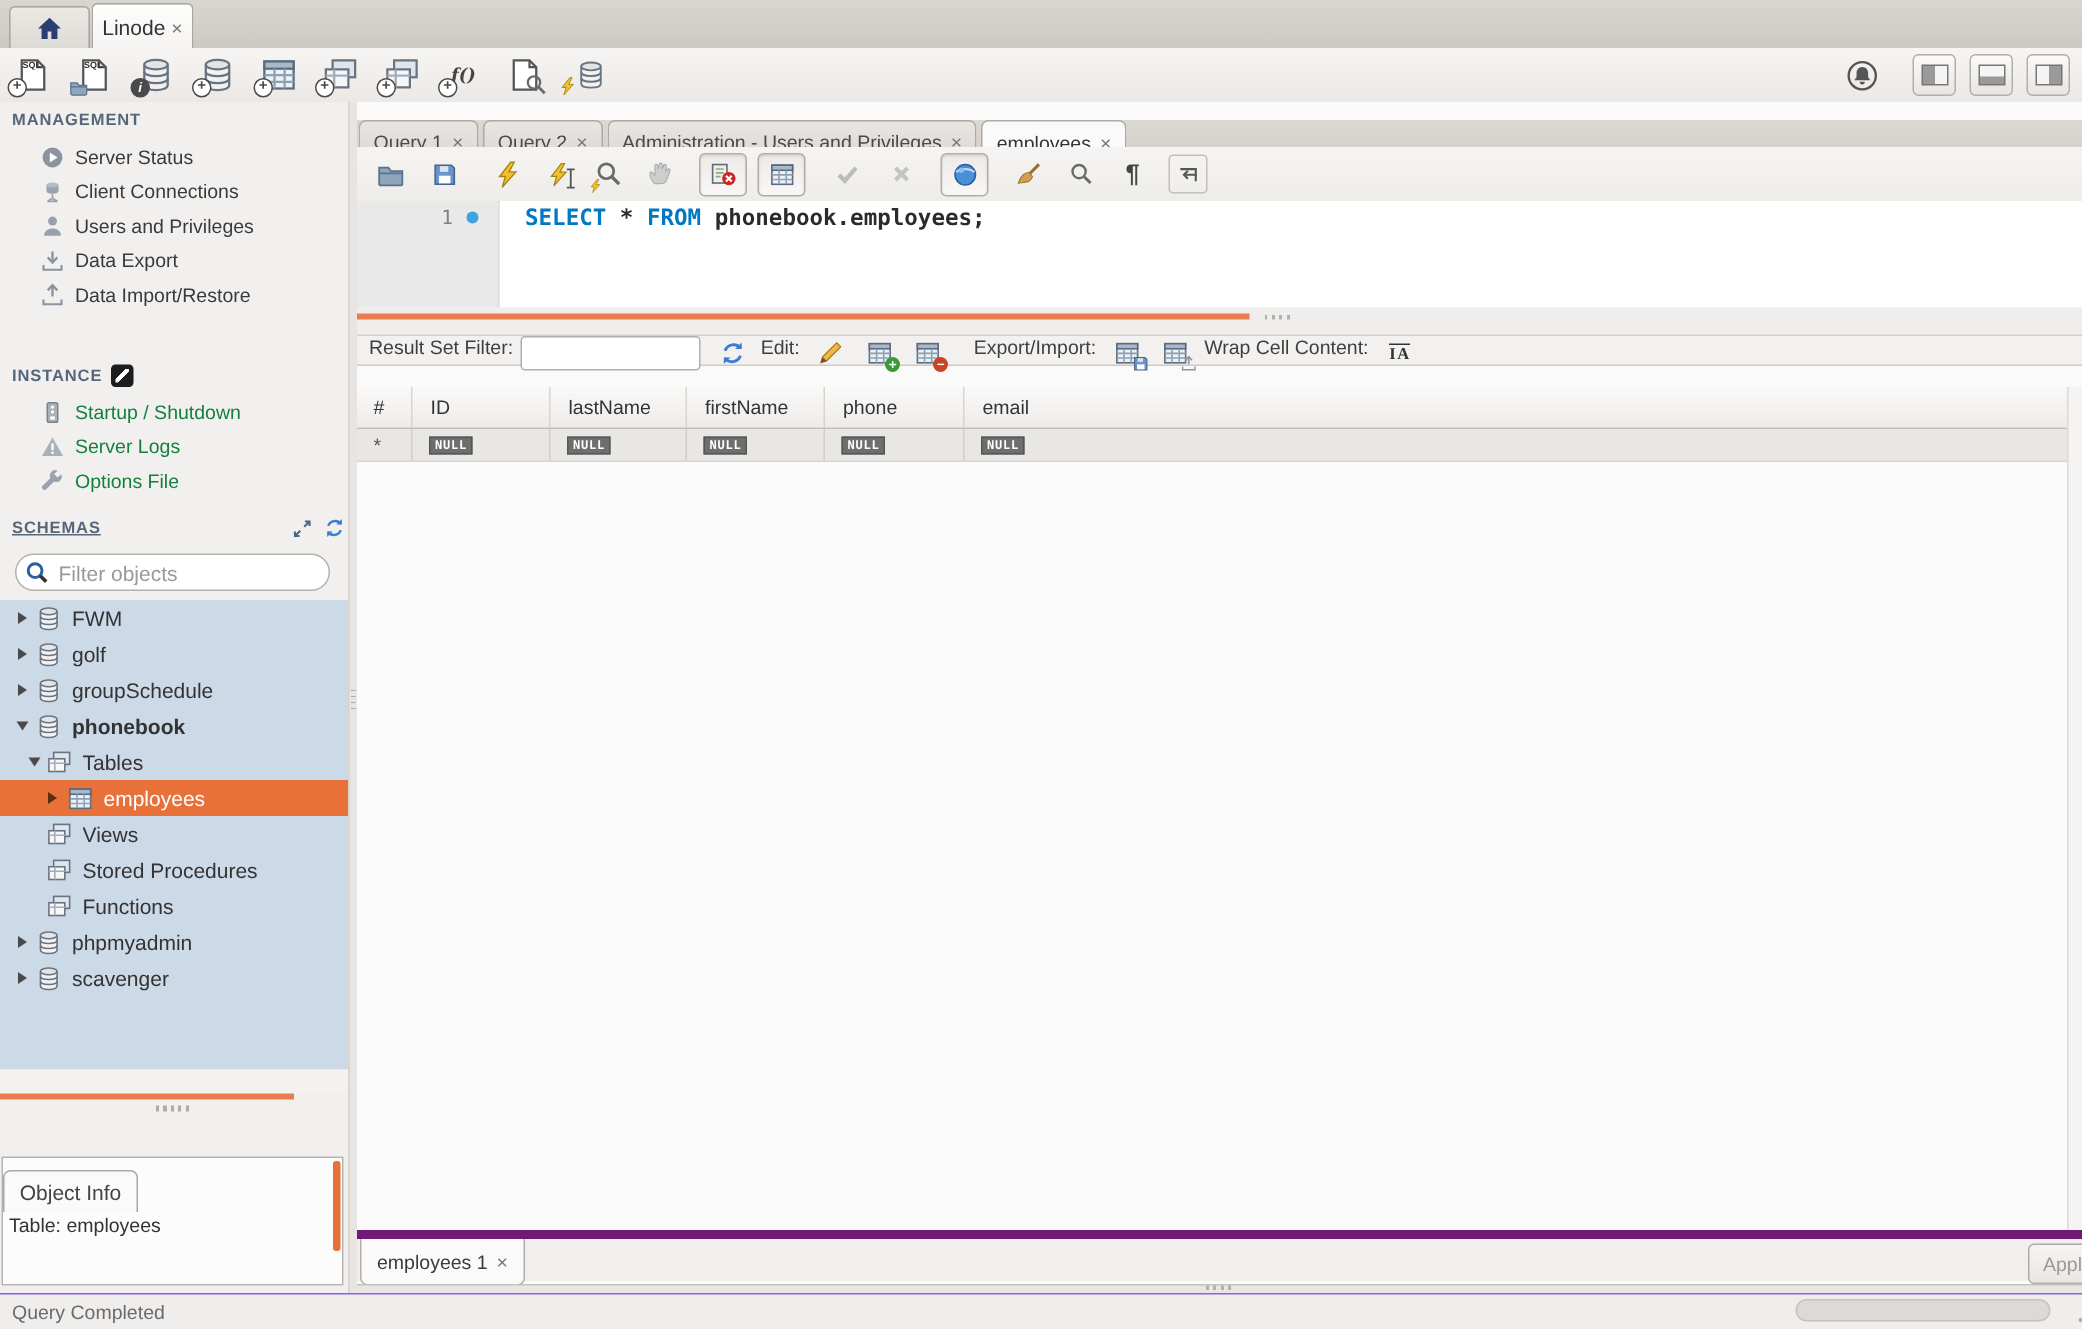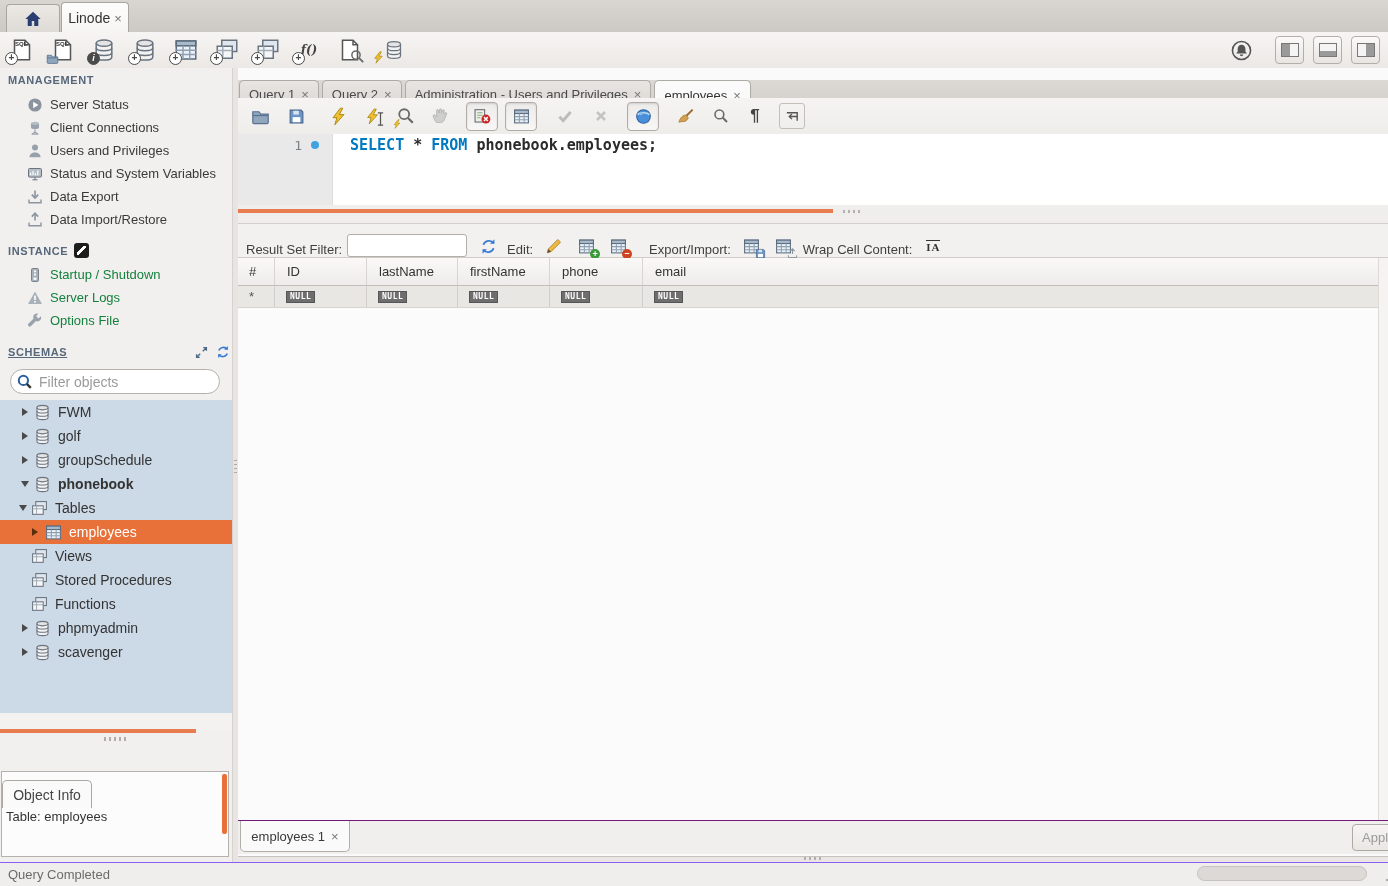--- a/index.html
+++ b/index.html
@@ -55,21 +55,21 @@
   .filter-wrap input::placeholder{color:#9a9a9a;}
   .tree{left:0;top:332px;width:232px;height:313px;background:#ccd9e7;overflow:hidden;}
   .titem{height:24px;display:flex;align-items:center;font-size:14px;color:#333;}
   .titem .lbl{margin-left:7px;white-space:nowrap;}
   .titem.sel{background:#e8713a;color:#fff;}
   .titem.bold .lbl{font-weight:bold;}
   .tri-r{width:0;height:0;border-left:6px solid #4a4a4a;border-top:4.5px solid transparent;border-bottom:4.5px solid transparent;}
   .tri-d{width:0;height:0;border-top:6px solid #4a4a4a;border-left:4.5px solid transparent;border-right:4.5px solid transparent;}
   .titem.sel .tri-r{border-left-color:#5a2d10;}
   .arr{width:10px;display:flex;justify-content:center;}
-  .ind0{padding-left:20px;} .ind1{padding-left:18px;} .ind2{padding-left:30px;}
+  .ind0{padding-left:10px;} .ind1{padding-left:18px;} .ind2{padding-left:30px;}
   .noarr{width:10px;}
   .sb-gap{left:0;top:645px;width:232px;height:16px;background:#f4f2f1;}
   .sb-orange{left:0;top:661px;width:196px;height:4px;background:#e87c4e;}
   .sb-grip{left:104px;top:669px;width:22px;height:4px;
            background:repeating-linear-gradient(90deg,#b0aca8 0 2px,transparent 2px 5px);}
   .info-tabs{left:0;top:676px;width:268px;height:28px;margin-top:35px;}
   .itab{position:absolute;border:1px solid #aba7a3;border-bottom:none;border-radius:5px 5px 0 0;
         display:flex;align-items:center;justify-content:center;font-size:14px;color:#444;}
   .itab.on{left:2px;top:1px;width:88px;height:27px;background:#fbfafa;z-index:2;}
   .itab.off{left:92px;top:5px;width:64px;height:23px;background:linear-gradient(#e6e3e0,#dad6d2);color:#666;font-size:13px;}
@@ -98,23 +98,23 @@
   .gdot{width:8px;height:8px;border-radius:50%;background:#3fa3e0;margin-left:9px;}
   .codeline{position:absolute;left:112px;top:0;height:22px;display:flex;align-items:center;
             font:bold 15px "DejaVu Sans Mono",monospace;color:#2b2b2b;white-space:pre;}
   .kw{color:#0079c1;}
   .esplit{position:absolute;left:0;top:137px;width:1150px;height:18px;background:#f0eeec;}
   .ebar{position:absolute;left:0;top:4px;width:595px;height:4px;background:#e87c4e;}
   .egrip{position:absolute;left:605px;top:5px;width:18px;height:3px;
          background:repeating-linear-gradient(90deg,#b4b0ac 0 2px,transparent 2px 5px);}
 
   
-  .rtoolbar{position:absolute;left:0;top:155px;width:1150px;height:35px;background:#f3f1ef;
+  .rtoolbar{position:absolute;left:0;top:155px;width:1150px;height:21px;background:#f3f1ef;
             border-top:1px solid #d2cec9;border-bottom:1px solid #cfcbc6;box-sizing:border-box;
-            display:flex;align-items:flex-end;font-size:13px;color:#3f3f3f;}
+            display:flex;align-items:flex-start;font-size:13px;color:#3f3f3f;}
   .rt-lab{margin-left:8px;}
   .rt-input{margin-left:5px;width:110px;height:21px;border:1px solid #b2aeaa;border-radius:3px;background:#fff;
             font-size:13px;padding:0 4px;outline:none;}
   .rt-ic{margin-left:10px;position:relative;width:22px;height:22px;display:flex;align-items:center;justify-content:center;}
   .mini-badge{position:absolute;right:-3px;bottom:-2px;width:10px;height:10px;border-radius:50%;
               color:#fff;font:bold 9px/10px "Liberation Sans",sans-serif;text-align:center;}
   .wrap-ia{font:bold 11px "Liberation Serif",serif;color:#333;border-top:1.5px solid #333;padding-top:0px;letter-spacing:1px;}
 
   
   .rgrid-head{position:absolute;left:0;top:190px;width:1150px;height:28px;
@@ -125,21 +125,21 @@
   .rrow{position:absolute;left:0;top:218px;width:1150px;height:22px;background:#e9e7e4;border-bottom:1px solid #d8d4d0;
         box-sizing:border-box;display:grid;grid-template-columns:37px 92px 91px 92px 93px 1fr;}
   .rc{display:flex;align-items:center;padding-left:11px;border-right:1px solid #d2cecb;}
   .star{font-size:13px;color:#555;}
   .nullb{display:inline-block;background:#6e6e6e;border:1px solid #565656;color:#fff;
          font:bold 8px/10px "DejaVu Sans Mono",monospace;padding:0 3px;letter-spacing:.5px;}
   .rbody{position:absolute;left:0;top:240px;width:1150px;height:512px;background:#fcfbfb;}
   .vsb-track{position:absolute;right:0;top:190px;width:9px;height:562px;background:#f5f4f3;border-left:1px solid #ddd9d5;}
 
   
-  .rtabbar{position:absolute;left:0;top:752px;width:1150px;height:34px;background:#f1efee;border-top:1px solid #701a75;box-sizing:border-box;}
+  .rtabbar{position:absolute;left:0;top:752px;width:1150px;height:34px;background:#f1efee;border-top:6px solid #701a75;box-sizing:border-box;}
   .rtab{position:absolute;left:2px;top:0px;height:31px;min-width:110px;background:#fbfafa;border:1px solid #b2aeaa;border-top:none;
         border-radius:0 0 5px 5px;display:flex;align-items:center;justify-content:center;gap:6px;font-size:13px;color:#3a3a3a;padding:0 10px;box-sizing:border-box;}
   .applybtn{position:absolute;left:1114px;top:3px;width:60px;height:27px;border:1px solid #aeaaa6;border-radius:4px;
             background:linear-gradient(#f7f5f3,#e9e6e3);font-size:13px;color:#9a9a9a;display:flex;align-items:center;padding-left:9px;box-sizing:border-box;}
   .hgroove{position:absolute;left:0;top:788px;width:1150px;height:5px;border-top:1px solid #c6c2be;border-bottom:1px solid #fff;background:#e9e6e3;}
   .hgrip{position:absolute;left:566px;top:789px;width:18px;height:3px;
          background:repeating-linear-gradient(90deg,#b4b0ac 0 2px,transparent 2px 5px);}
 
   
   .statusbar{left:0;top:862px;width:1388px;height:24px;background:#f0eeec;border-top:1px solid #d2cecа;}
@@ -416,26 +416,20 @@
         <span>Client Connections</span>
       </div>
       <div class="sb-item">
         <svg class="ic" width="16" height="16">
             <use href="#s-user"></use>
           </svg>
         <span>Users and Privileges</span>
       </div>
       <div class="sb-item">
         <svg class="ic" width="16" height="16">
-            <use href="#s-sysvar"></use>
-          </svg>
-        <span>Status and System Variables</span>
-      </div>
-      <div class="sb-item">
-        <svg class="ic" width="16" height="16">
             <use href="#s-export"></use>
           </svg>
         <span>Data Export</span>
       </div>
       <div class="sb-item">
         <svg class="ic" width="16" height="16">
             <use href="#s-import"></use>
           </svg>
         <span>Data Import/Restore</span>
       </div>

